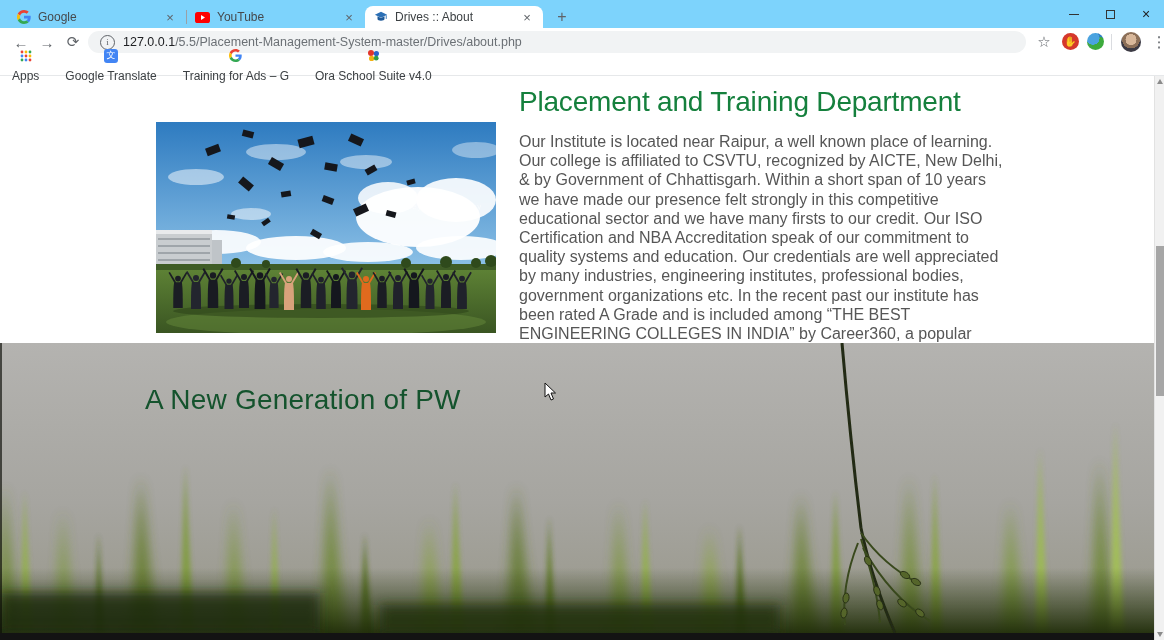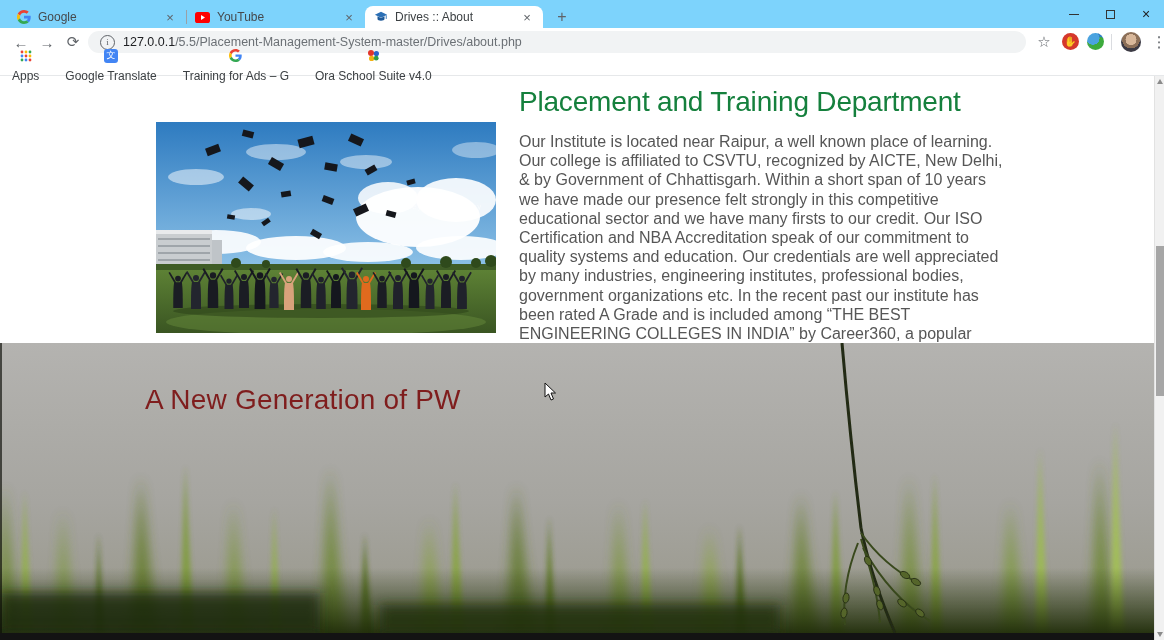--- a/index.html
+++ b/index.html
@@ -42,21 +42,21 @@
   .bm{display:flex;align-items:center;gap:6px;font-size:12px;color:#3c4043;white-space:nowrap;flex-direction:column;}
   .bmicon{width:14px;height:14px;display:flex;align-items:center;justify-content:center;flex:0 0 auto;}
   .bm-translate{background:#4285f4;border-radius:3px;color:#fff;font-size:9px;}
   
   .photo{position:absolute;left:156px;top:85px;width:340px;height:211px;overflow:hidden;margin-top:37px;}
   .watermark{position:absolute;left:222px;top:80px;font-size:8px;letter-spacing:1px;color:rgba(255,255,255,.55);white-space:nowrap;}
   .page-title{position:absolute;left:519px;top:86px;width:520px;margin:0;font-size:28px;font-weight:300;color:#15803d;letter-spacing:-0.2px;}
   .about-text{position:absolute;left:519px;top:132px;width:484px;margin:0;font-size:16px;line-height:19.2px;color:#565656;}
   
   .banner{position:absolute;left:0;top:343px;width:1164px;height:290px;overflow:hidden;background:#a9a8a4;}
-  .banner-title{position:absolute;left:145px;top:41px;margin:0;font-size:28px;font-weight:300;color:#7f1d1d;letter-spacing:0.2px;}
+  .banner-title{position:absolute;left:145px;top:41px;margin:0;font-size:28px;font-weight:300;color:#14532d;letter-spacing:0.2px;}
   .left-edge{position:absolute;left:0;top:343px;width:2px;height:297px;background:rgba(10,12,6,.65);}
   .footer{position:absolute;left:0;top:633px;width:1154px;height:7px;background:#131313;}
   
   .scrollbar{position:absolute;left:1154px;top:76px;width:10px;height:564px;background:#f1f1f1;border-left:1px solid #e2e2e2;box-sizing:border-box;}
   .sb-thumb{position:absolute;left:1px;top:170px;width:8px;height:150px;background:#a6a6a6;}
   .sb-arrow{position:absolute;left:2px;width:0;height:0;border-left:3px solid transparent;border-right:3px solid transparent;}
   .sb-up{top:3px;border-bottom:5px solid #8b8b8b;}
   .sb-down{bottom:3px;border-top:5px solid #8b8b8b;}
   .cursor{position:absolute;left:544px;top:382px;}
 </style>

